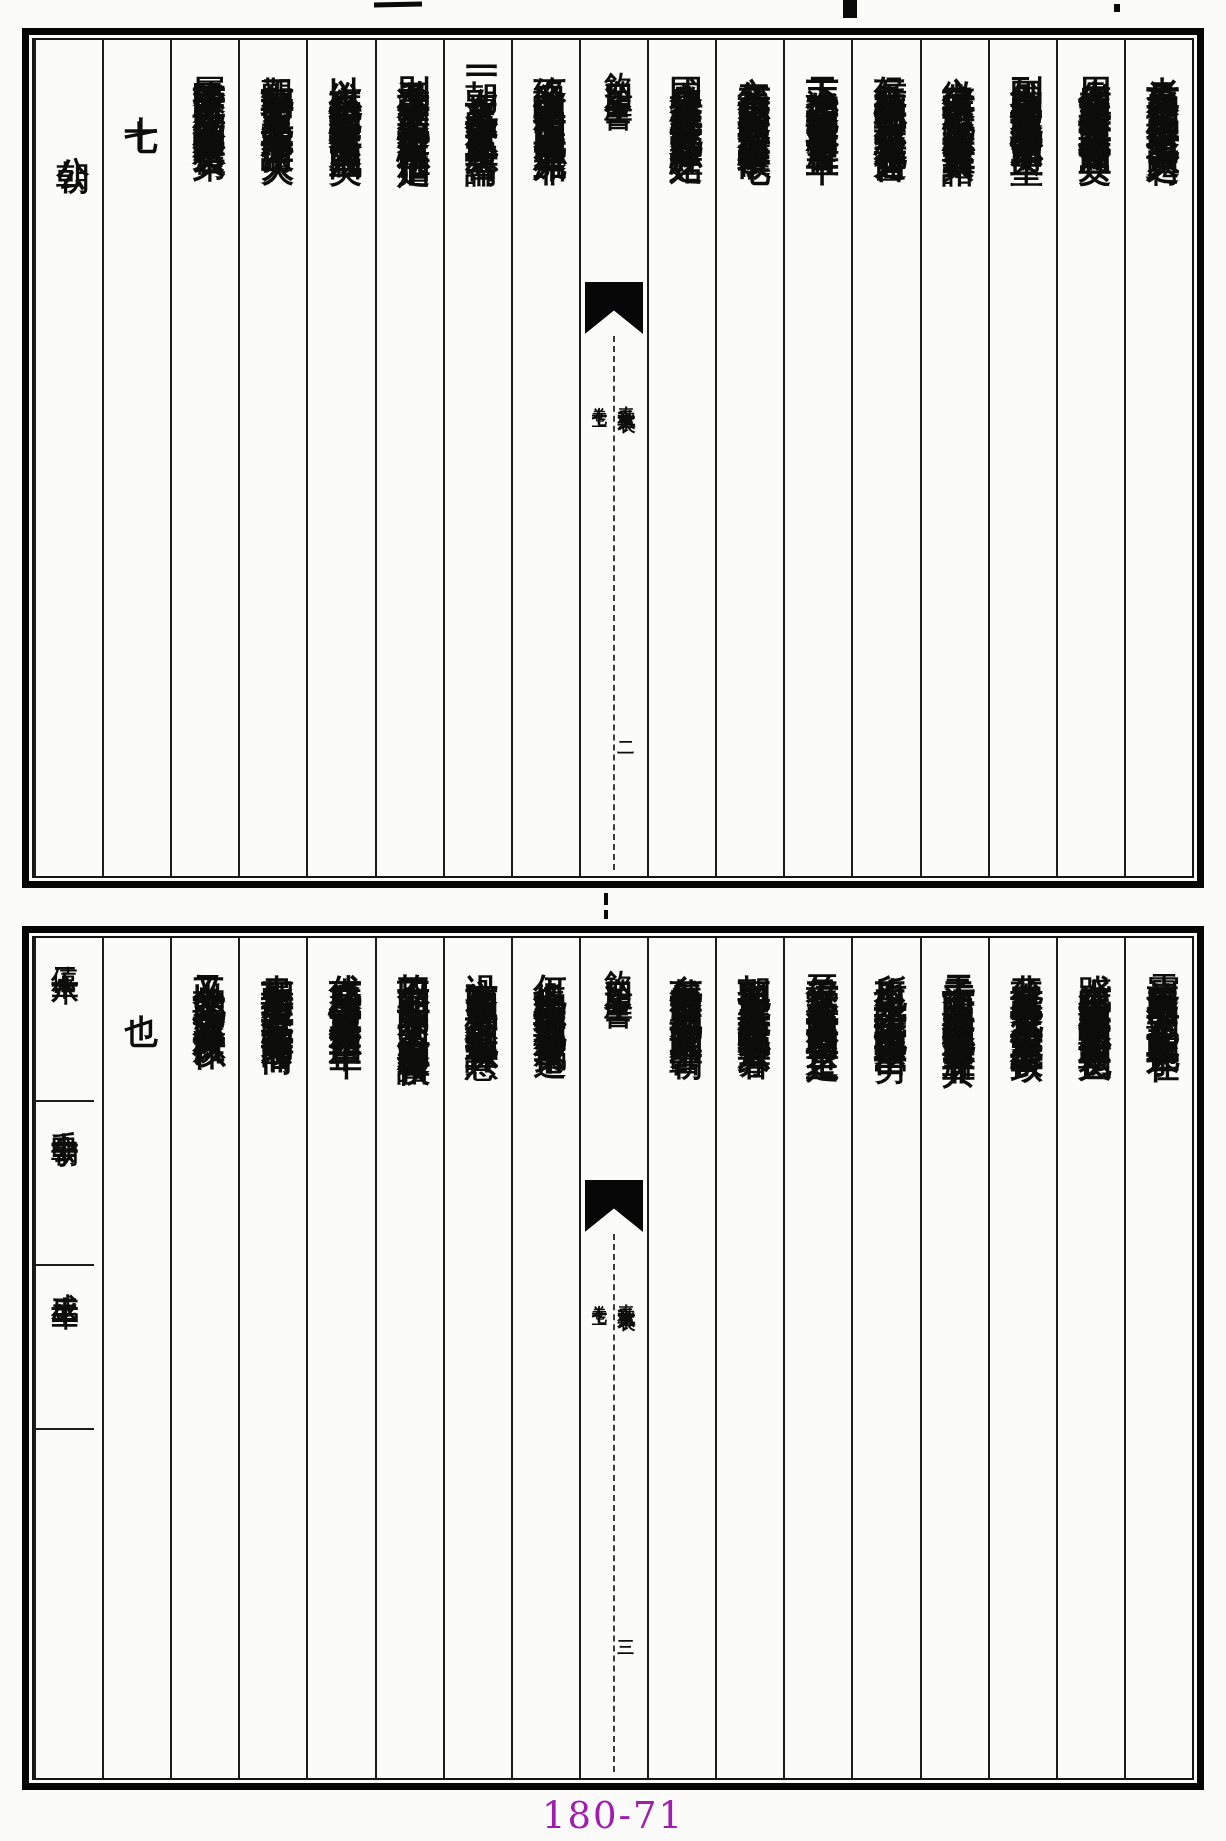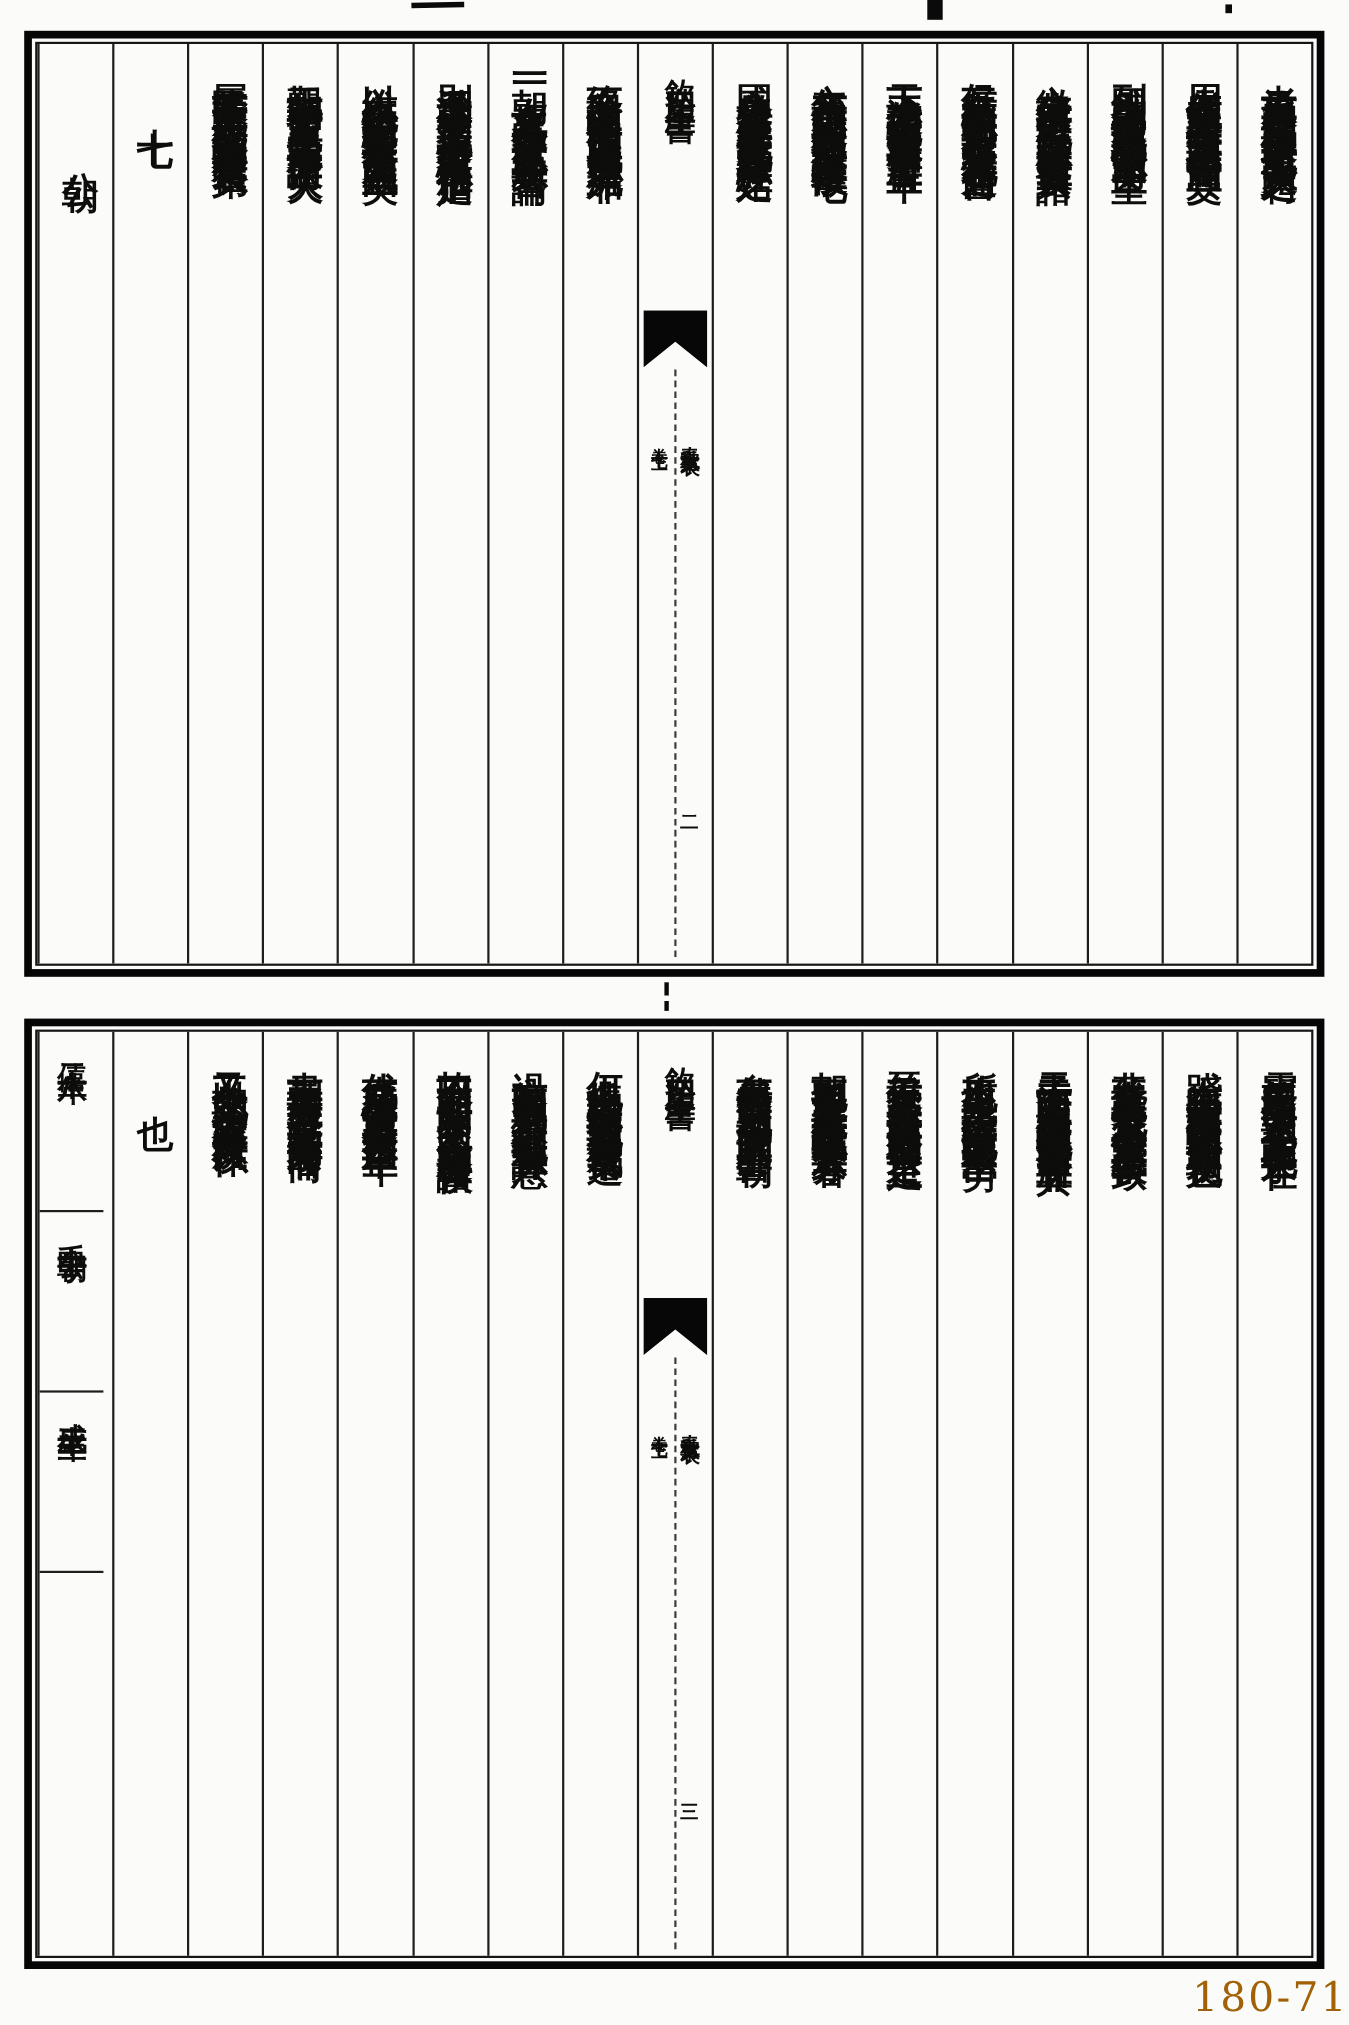--- a/index.html
+++ b/index.html
@@ -65,22 +65,22 @@
     flex:1 1 0;min-width:0;border-left:2px solid #1d1d1d;
     box-sizing:border-box;
   }
   .mcell{
     height:164px;border-bottom:2px solid #1d1d1d;
     writing-mode:vertical-rl;text-orientation:upright;
     font-size:27px;font-weight:bold;letter-spacing:3px;line-height:58px;
     padding-top:6px;box-sizing:border-box;overflow:hidden;
   }
   .footer{
-    position:absolute;top:1794px;left:0;width:100%;text-align:right;
-    font-size:37px;letter-spacing:2px;color:#a16207;
+    position:absolute;top:1794px;left:0;width:100%;text-align:center;
+    font-size:37px;letter-spacing:2px;color:#a21caf;
   }
   .mark{position:absolute;background:#0a0a0a;}
   .mark-1{left:374px;top:2px;width:48px;height:5px;transform:rotate(-1deg);}
   .mark-2{left:843px;top:0;width:14px;height:18px;}
   .mark-3{left:1114px;top:4px;width:6px;height:8px;}
   .mark-4{left:604px;top:893px;width:4px;height:12px;}
   .mark-5{left:604px;top:910px;width:4px;height:9px;}
 </style>
 </head>
 <body>

